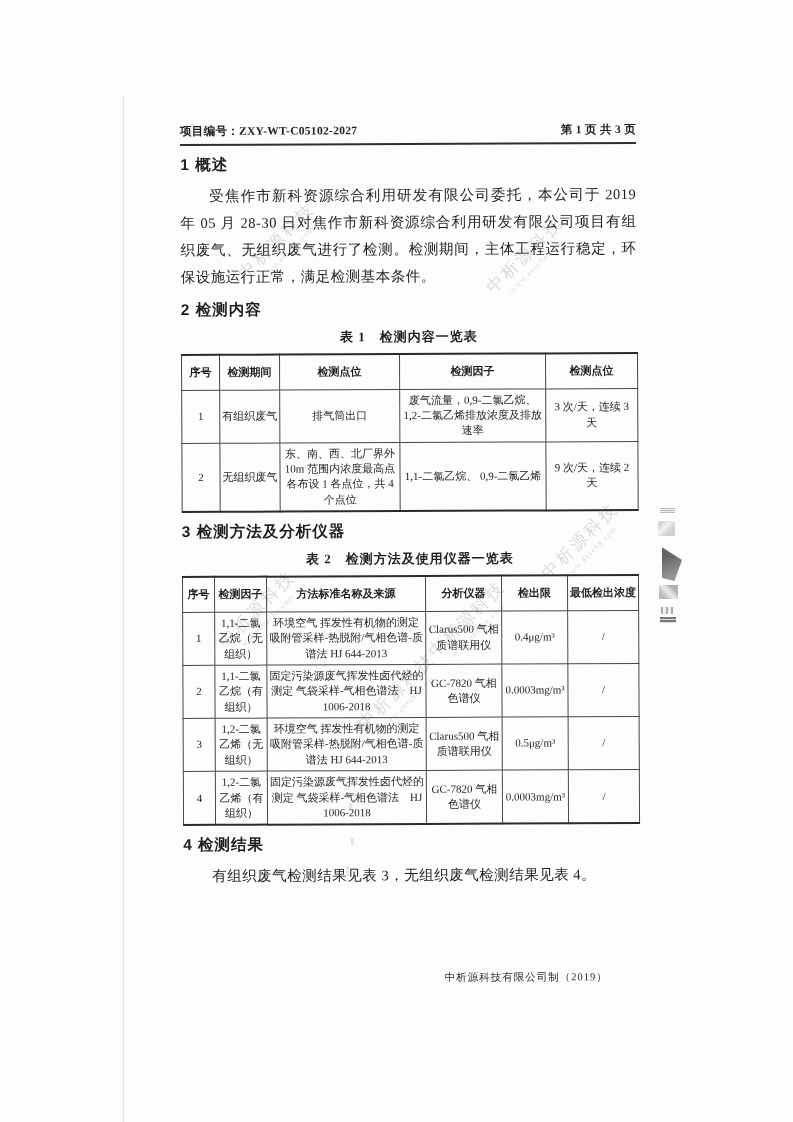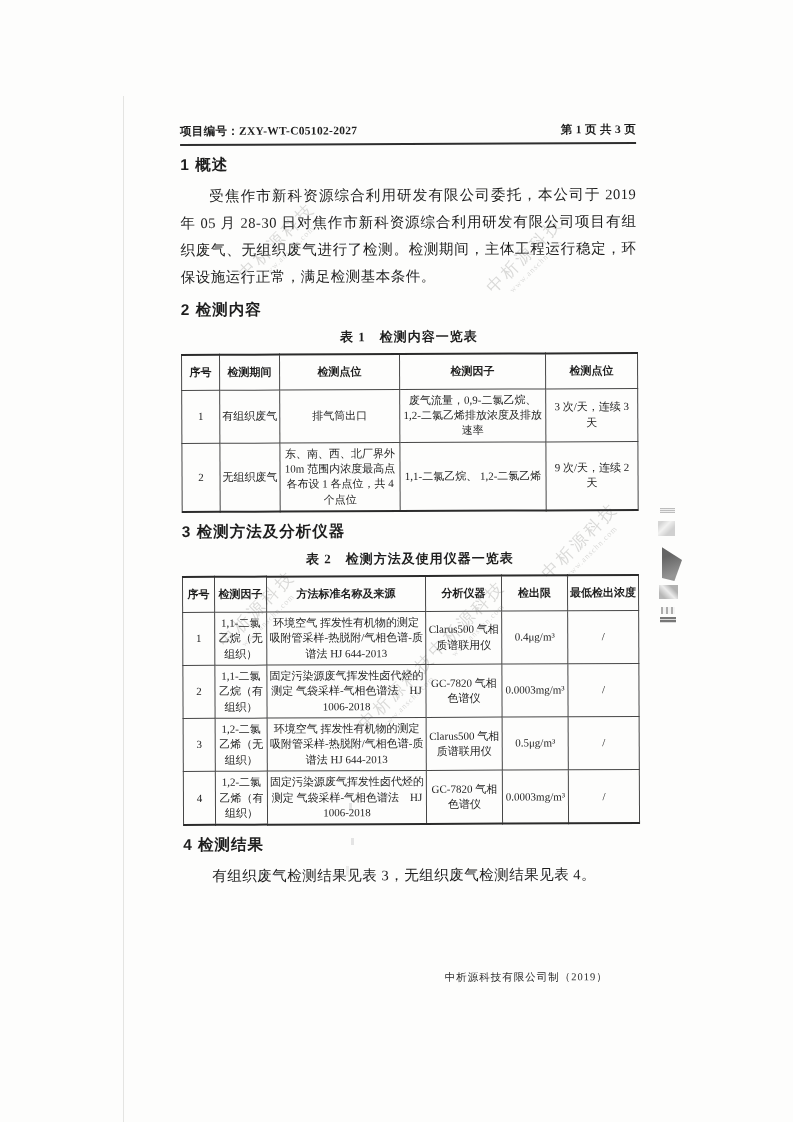--- a/index.html
+++ b/index.html
@@ -151,21 +151,21 @@
           <td>1</td>
           <td>有组织废气</td>
           <td>排气筒出口</td>
           <td>废气流量，0,9-二氯乙烷、 1,2-二氯乙烯排放浓度及排放速率</td>
           <td>3 次/天，连续 3 天</td>
         </tr>
         <tr>
           <td>2</td>
           <td>无组织废气</td>
           <td>东、南、西、北厂界外 10m 范围内浓度最高点各布设 1 各点位，共 4 个点位</td>
-          <td>1,1-二氯乙烷、 1,2-二氯乙烯</td>
+          <td>1,1-二氯乙烷、 0,9-二氯乙烯</td>
           <td>9 次/天，连续 2 天</td>
         </tr>
       </tbody>
     </table>
 
   <div class="sec-heading">3 检测方法及分析仪器</div>
   <div class="tbl-caption">表 2　检测方法及使用仪器一览表</div>
   <table id="table2">
     <colgroup>
       <col style="width:32px">

